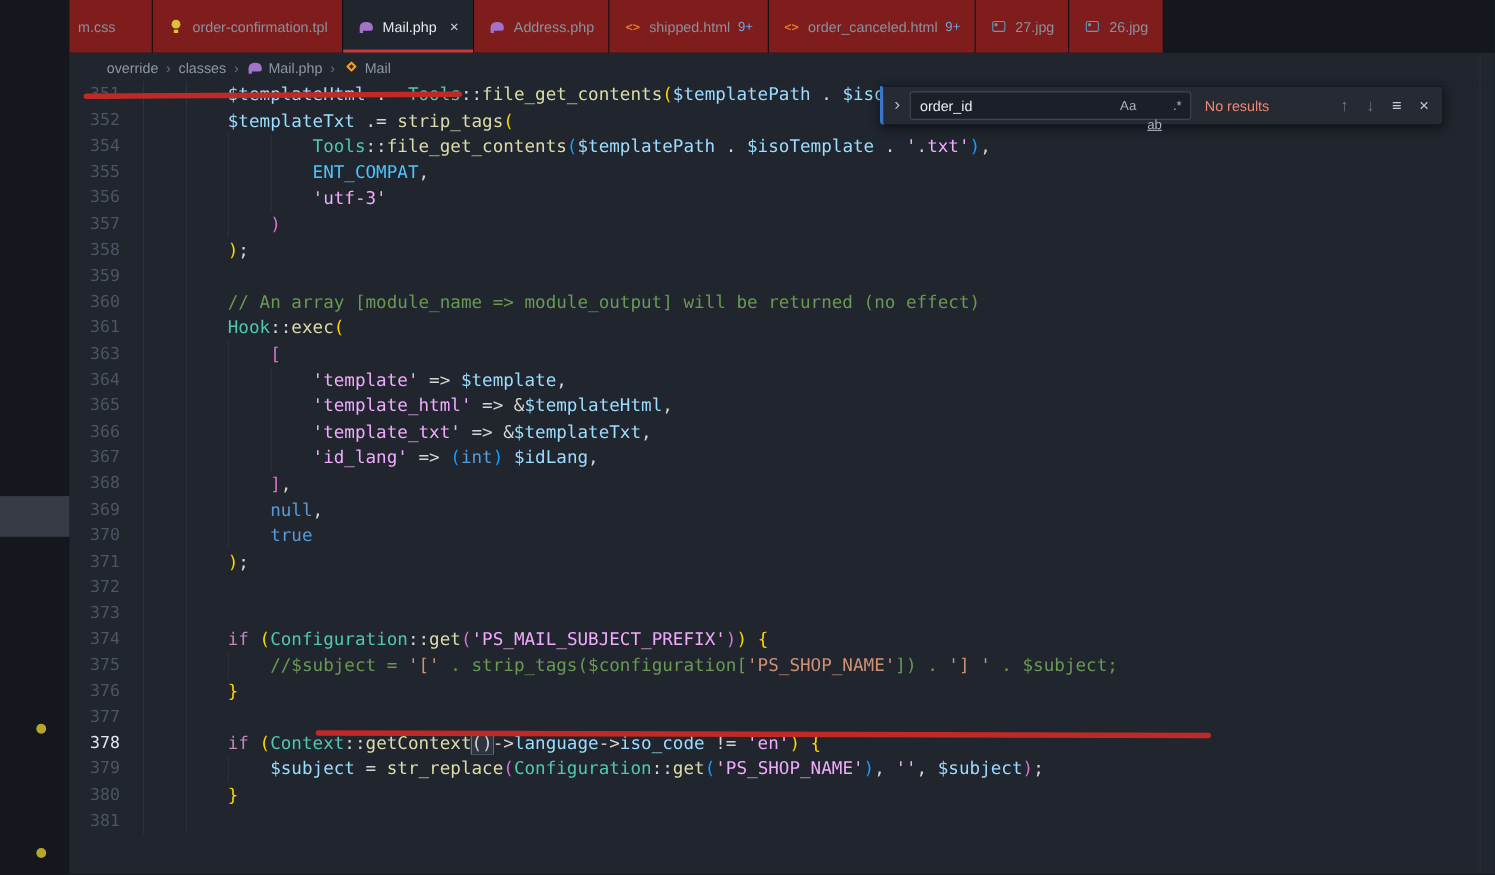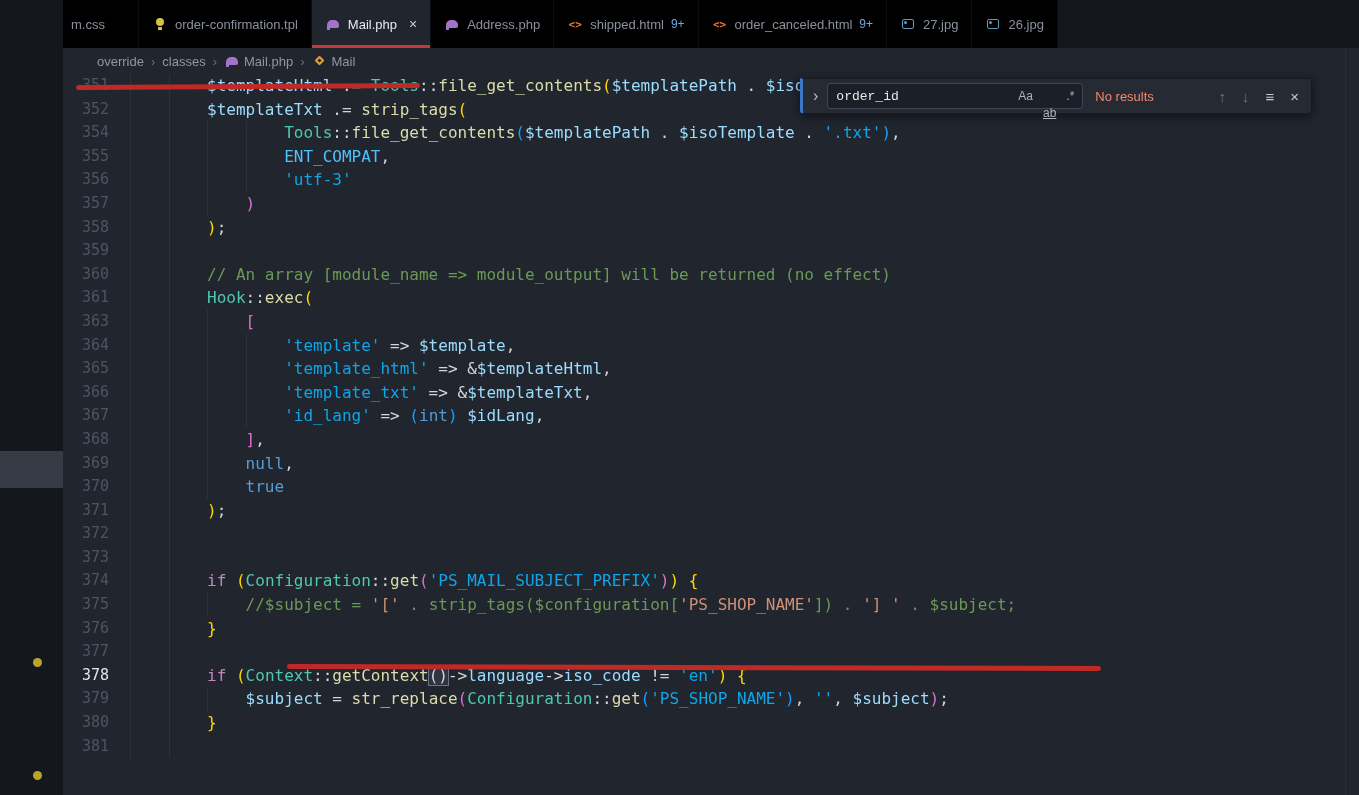--- a/index.html
+++ b/index.html
@@ -10,21 +10,21 @@
   .left-strip{position:absolute;left:0;top:0;width:63px;height:795px;background:#14171d;z-index:3;}
   .overflow{position:absolute;left:0;top:0;width:63px;height:48px;color:#9aa0a8;display:flex;
             align-items:center;justify-content:center;font-size:17px;letter-spacing:1px;cursor:pointer;}
   .gutter-rect{position:absolute;left:0;top:451px;width:63px;height:37px;background:#363b45;}
   .dot{position:absolute;left:33px;width:9px;height:9px;border-radius:50%;background:#b8a62c;}
   .dot1{top:658px;}.dot2{top:771px;}
 
   
   .tabbar{position:absolute;left:63px;top:0;right:0;height:48px;background:#14171d;display:flex;
           overflow:hidden;z-index:4;}
-  .tab{flex:none;display:flex;align-items:center;gap:7px;padding:0 13px;background:#000000;
+  .tab{flex:none;display:flex;align-items:center;gap:7px;padding:0 13px;background:#7f1d1d;
        border-right:1px solid #0c0e12;color:#8b919c;font-size:13px;white-space:nowrap;
        position:relative;cursor:pointer;height:48px;box-sizing:border-box;}
   .tab.active{background:#20252e;color:#e6e9ef;}
   .tab.active::after{content:"";position:absolute;left:0;right:0;bottom:0;height:3px;background:#c23a3a;}
   .tab.clip{width:76px;overflow:hidden;padding-left:8px;}
   .tab .badge{color:#6ea8dc;font-size:12px;}
   .tab .close{margin-left:5px;color:#c8ccd4;font-size:14px;}
 
   
   .ic{position:relative;width:16px;height:16px;flex:none;display:inline-flex;align-items:center;
@@ -49,37 +49,37 @@
           font-family:"DejaVu Sans Mono","Liberation Mono",monospace;font-size:16px;line-height:23.6px;
           color:#d4d4d4;z-index:1;}
   .row{display:flex;height:23.6px;white-space:pre;}
   .num{flex:none;width:67px;text-align:right;padding-right:21px;color:#4c5564;box-sizing:border-box;
        font-size:15px;user-select:none;}
   .num.active{color:#e2e6ed;}
   .content{flex:1;min-width:0;}
   .guide{display:inline-block;width:4ch;height:23.6px;box-sizing:border-box;border-left:1px solid #2b313d;
          vertical-align:top;}
   .tok-d{color:#d4d4d4}.tok-v{color:#9cdcfe}.tok-cl{color:#4ec9b0}.tok-fn{color:#dcdcaa}
-  .tok-s{color:#0ea5e9}.tok-k{color:#569cd6}.tok-kc{color:#c586c0}.tok-co{color:#4fc1ff}
+  .tok-s{color:#f0abfc}.tok-k{color:#569cd6}.tok-kc{color:#c586c0}.tok-co{color:#4fc1ff}
   .tok-c{color:#6a9955}.tok-cs{color:#ce9178}
   .tok-b1{color:#ffd700}.tok-b2{color:#da70d6}.tok-b3{color:#179fff}
   .tok-m{color:#d4d4d4;box-shadow:0 0 0 1px #6a7388;background:rgba(99,110,135,.22);}
 
   .right-line{position:absolute;right:13px;top:48px;bottom:0;width:1px;background:#2a2f39;z-index:2;}
 
   
   .find{position:absolute;left:800px;top:78px;width:512px;height:36px;background:#262a33;
         border:1px solid #171a20;border-left:3px solid #3a76c9;border-radius:0 0 4px 4px;
         box-shadow:0 2px 10px rgba(0,0,0,.55);display:flex;align-items:center;gap:6px;
         padding:0 7px;z-index:10;box-sizing:border-box;color:#c5c9d2;}
   .find .expand{color:#b8bcc4;font-size:16px;padding:0 3px;cursor:pointer;}
   .find .inputbox{display:flex;align-items:center;height:26px;background:#1b1f27;border:1px solid #3e4656;
                   border-radius:3px;flex:none;width:256px;padding:0 4px 0 8px;gap:2px;box-sizing:border-box;}
   .find .query{flex:1;min-width:0;background:transparent;border:none;color:#e8eaef;font-size:13px;
-               font-family:Liberation Mono, monospace;outline:none;padding:0;}
+               font-family:Liberation Sans, sans-serif;outline:none;padding:0;}
   .find .opt{color:#aeb4bf;font-size:12px;padding:1px 4px;border-radius:3px;cursor:pointer;flex:none;}
   .find .opt.word{text-decoration:underline;margin-top:33px;}
   .find .status{color:#f48771;font-size:13px;margin-left:6px;flex:none;}
   .find .nav{font-size:15px;padding:2px 5px;cursor:pointer;flex:none;}
   .find .nav.disabled{opacity:.45;}
 
   
   .mark{position:absolute;height:5px;background:#bf2a26;border-radius:3px;z-index:20;}
   .mark1{left:76px;top:84px;width:344px;transform:rotate(-.3deg);}
   .mark2{left:287px;top:665px;width:814px;transform:rotate(.15deg);}

